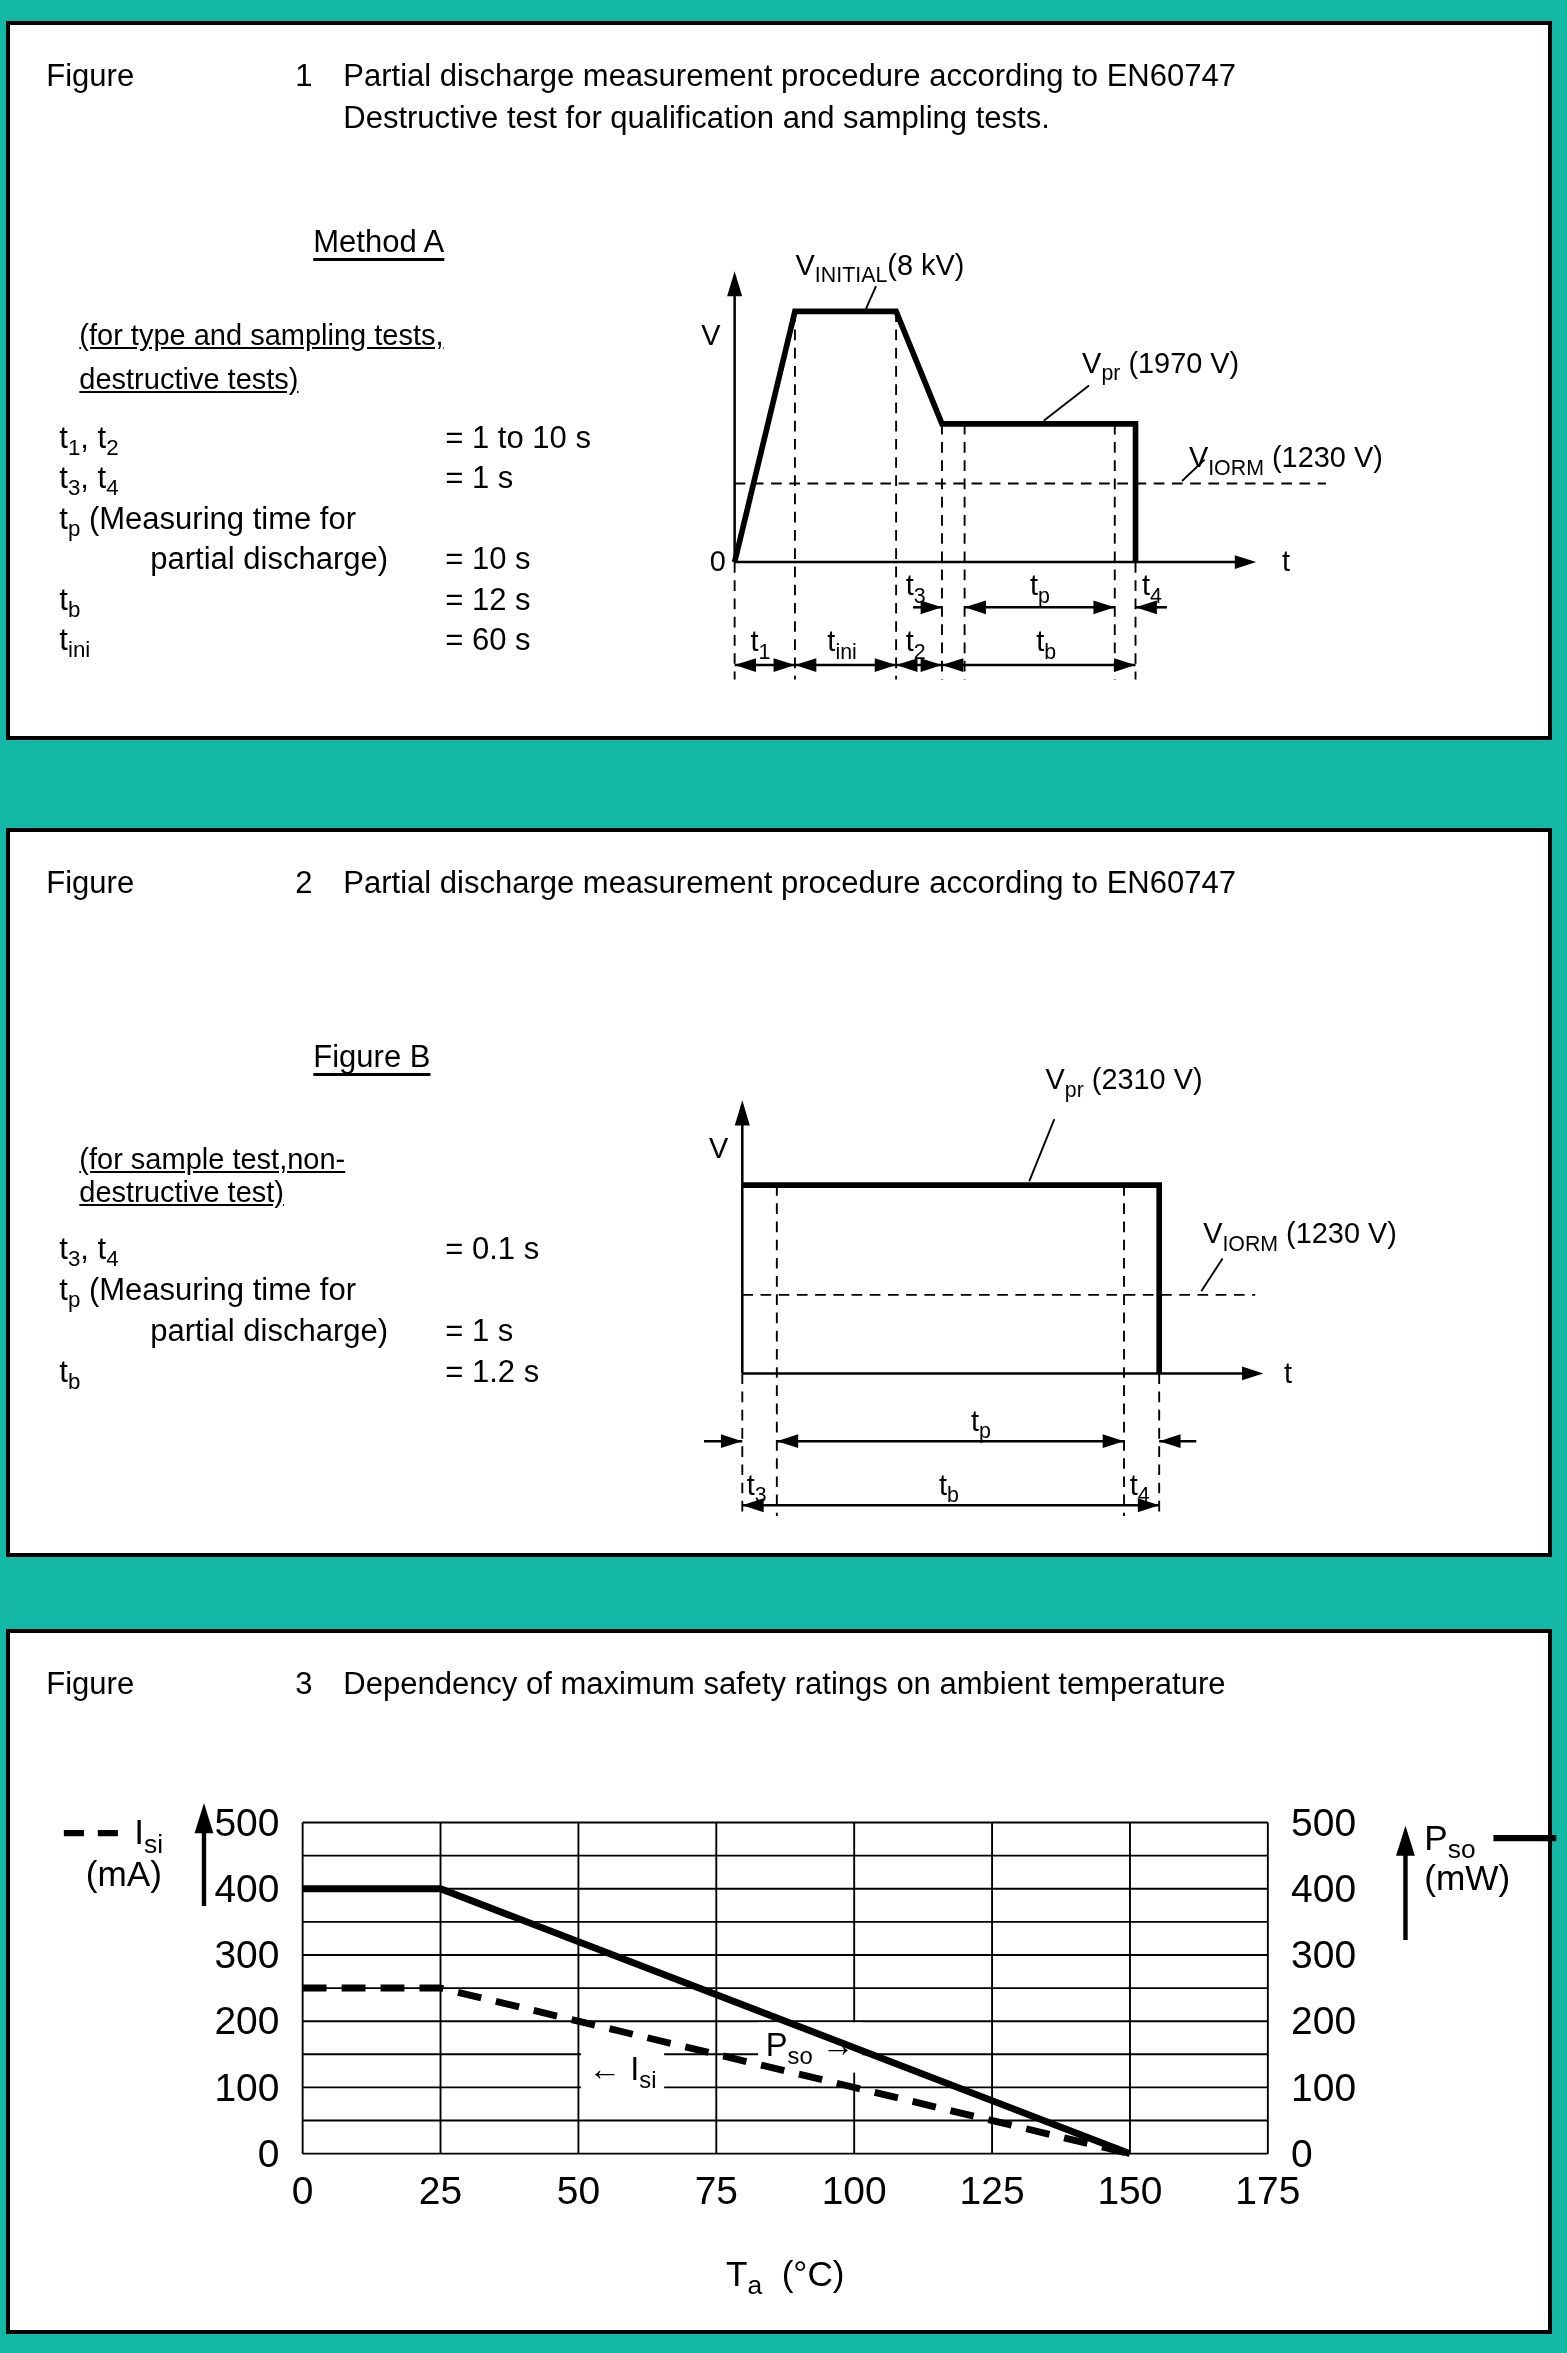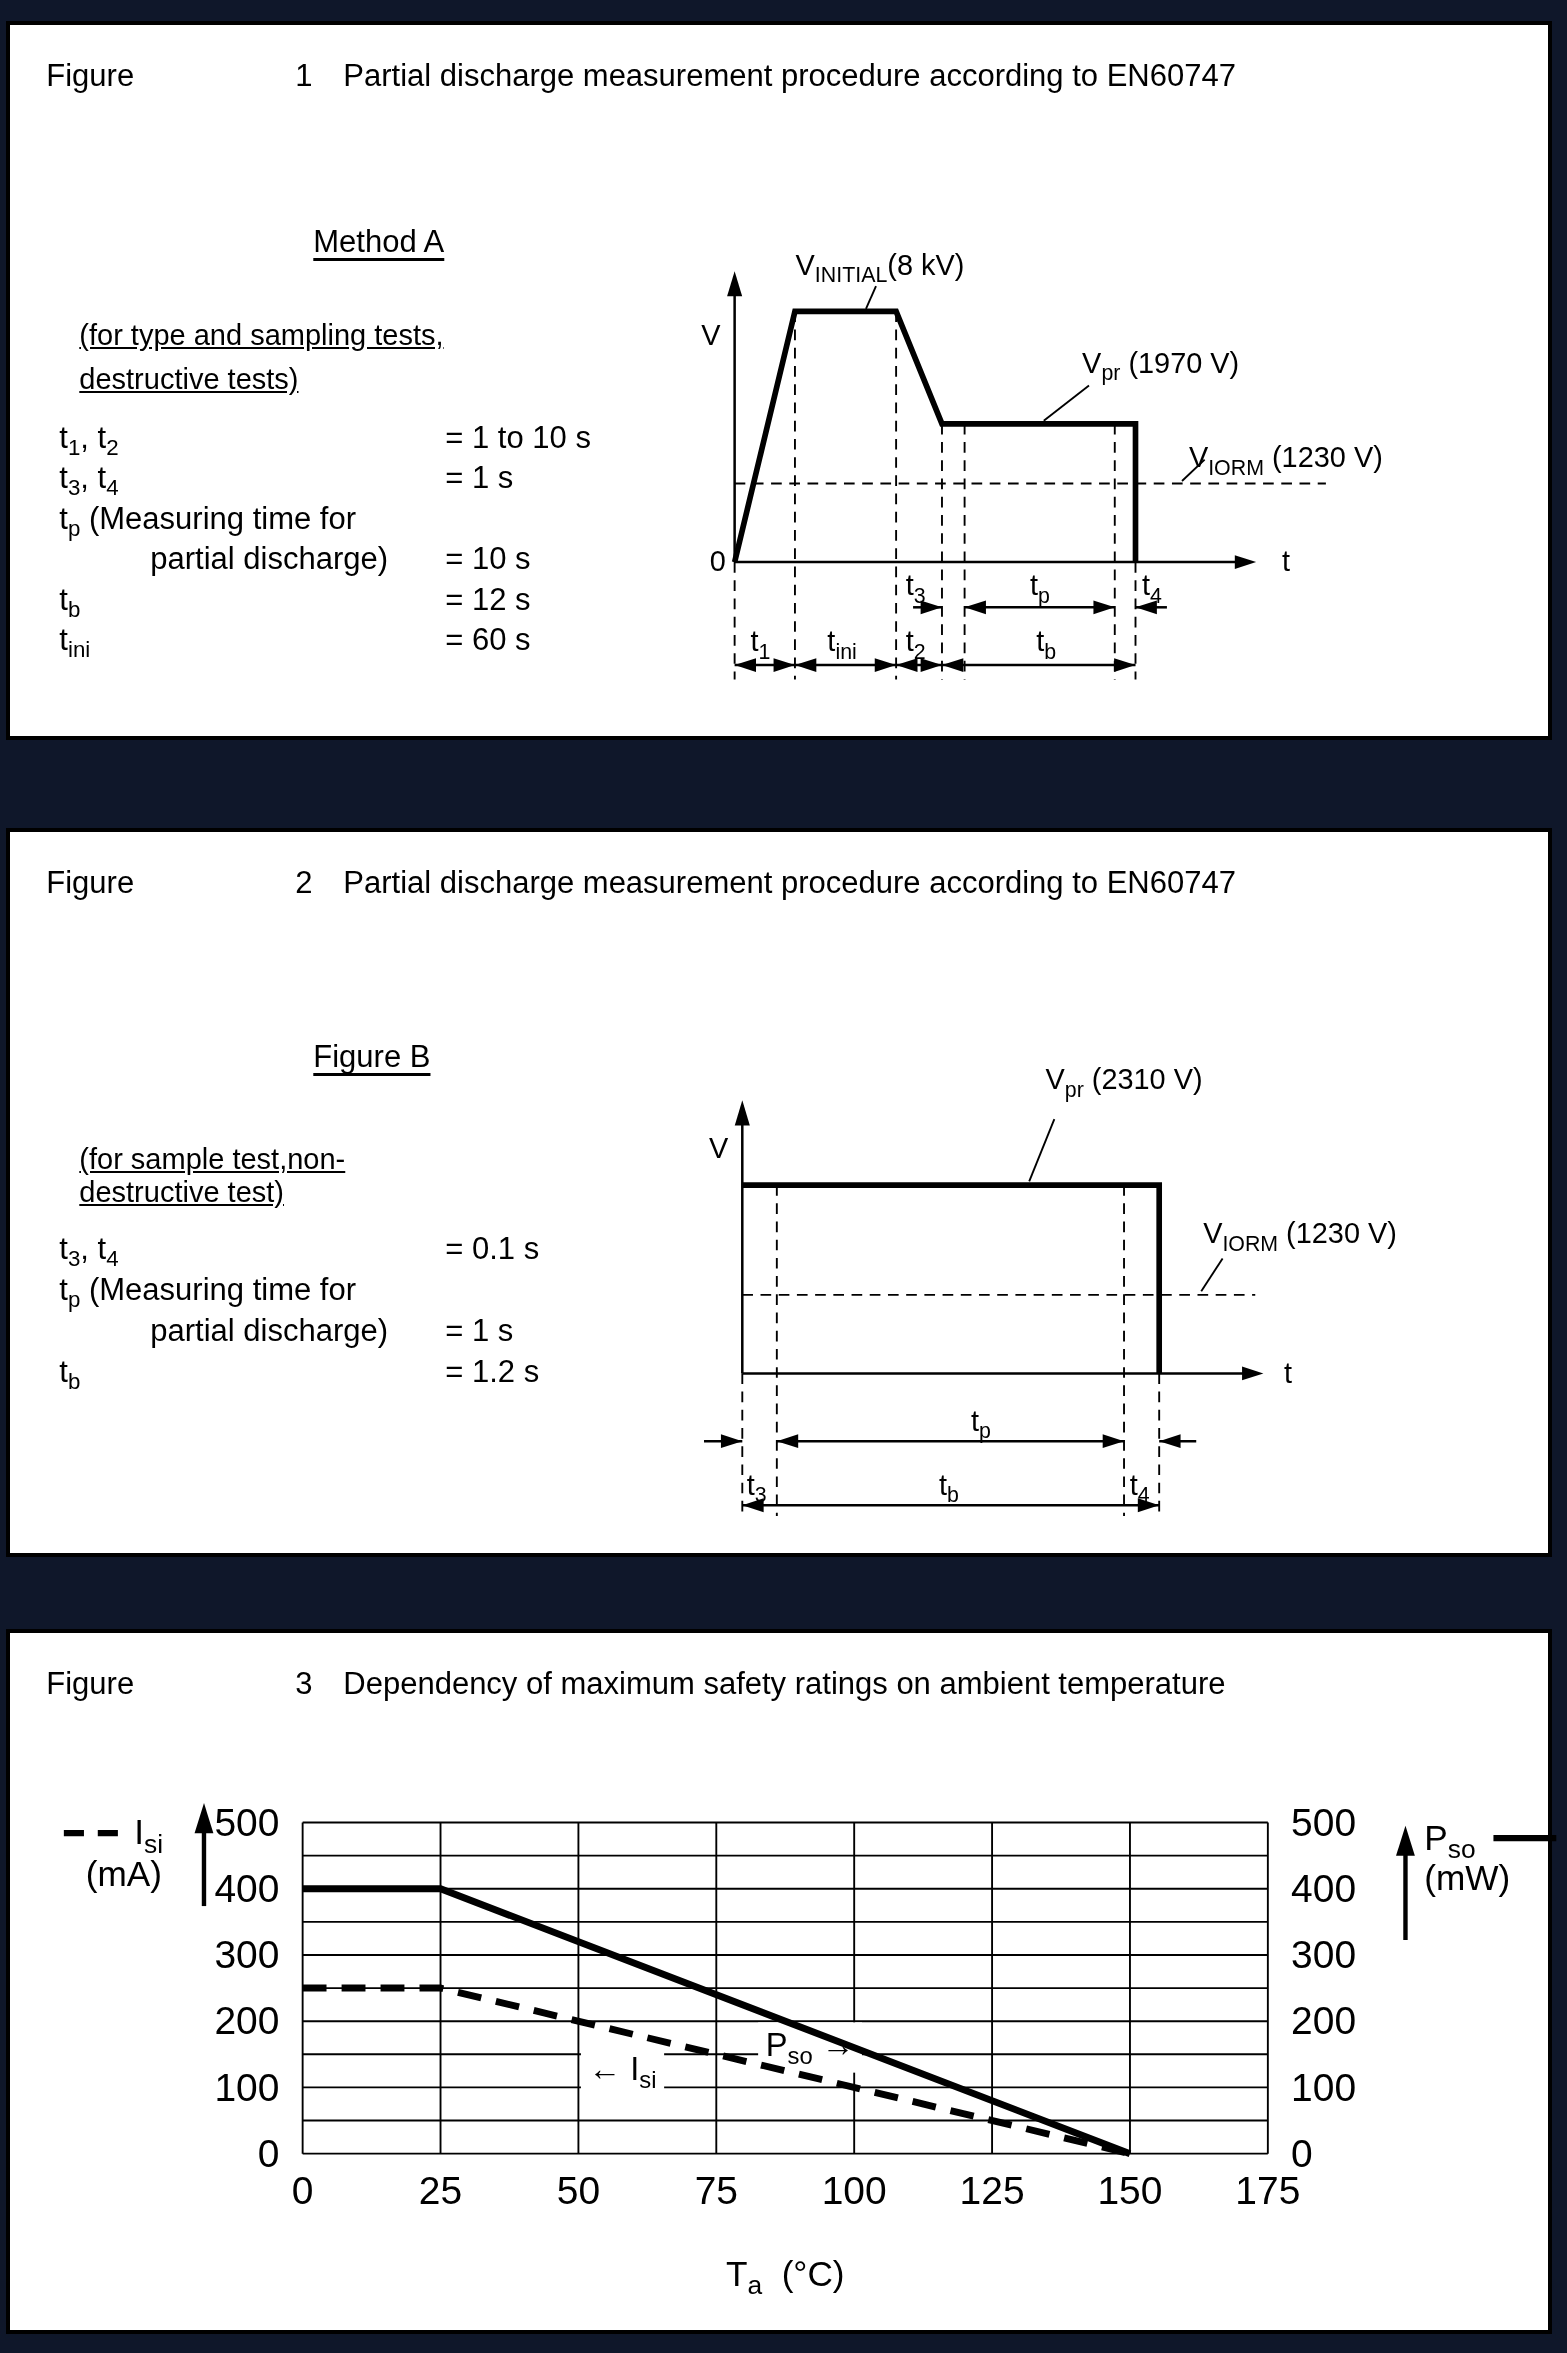--- a/index.html
+++ b/index.html
@@ -1,16 +1,16 @@
 <!DOCTYPE html>
 <html style="font-size:10px"><head>
 <meta charset="utf-8">
 <style>
   html,body{margin:0;padding:0;background:#e8e8e8;}
-  .page{position:relative;width:1567px;height:2354px;background:#0f172a;
+  .page{position:relative;width:1567px;height:2354px;background:#14b8a6;
         font-family:"Liberation Sans",sans-serif;color:#000;overflow:hidden;}
   .figure-box{position:absolute;left:6.3px;width:1546px;border:4.4px solid #000;background:#fff;box-sizing:border-box;}
   .fig-head{position:absolute;left:36px;top:30px;width:1445px;font-size:31px;line-height:42px;}
   .fig-word{position:absolute;left:0;top:0;}
   .fig-num{position:absolute;left:249px;top:0;}
   .fig-title{position:absolute;left:297px;top:0;}
   .method{position:absolute;left:303px;font-size:31px;text-decoration:underline;text-underline-offset:5.7px;}
   .scope{position:absolute;left:69px;font-size:29px;white-space:nowrap;text-decoration:underline;}
   .params{position:absolute;left:41px;font-size:31px;}
   .param-row{position:absolute;left:8px;width:691px;white-space:nowrap;}
@@ -34,20 +34,21 @@
 <body>
 
 <div class="page">
 
   <section class="figure-box" style="top:21px;height:719px;">
     <div class="fig-head">
       <span class="fig-word">Figure</span>
       <span class="fig-num">1</span>
       <span class="fig-title">
         <span>Partial discharge measurement procedure according to EN60747</span><br>
+        <span>Destructive test for qualification and sampling tests.</span>
       </span>
     </div>
     <div class="method" style="top:199px;">Method A</div>
     <div class="scope" style="top:294px;">(for type and sampling tests,</div>
     <div class="scope" style="top:338px;">destructive tests)</div>
 
     <div class="params" style="top:395px;">
       <div class="param-row" style="top:0;">
         <span class="p-label"><span>t</span><sub>1</sub><span>, t</span><sub>2</sub></span>
         <span class="p-value">= 1 to 10 s</span>

